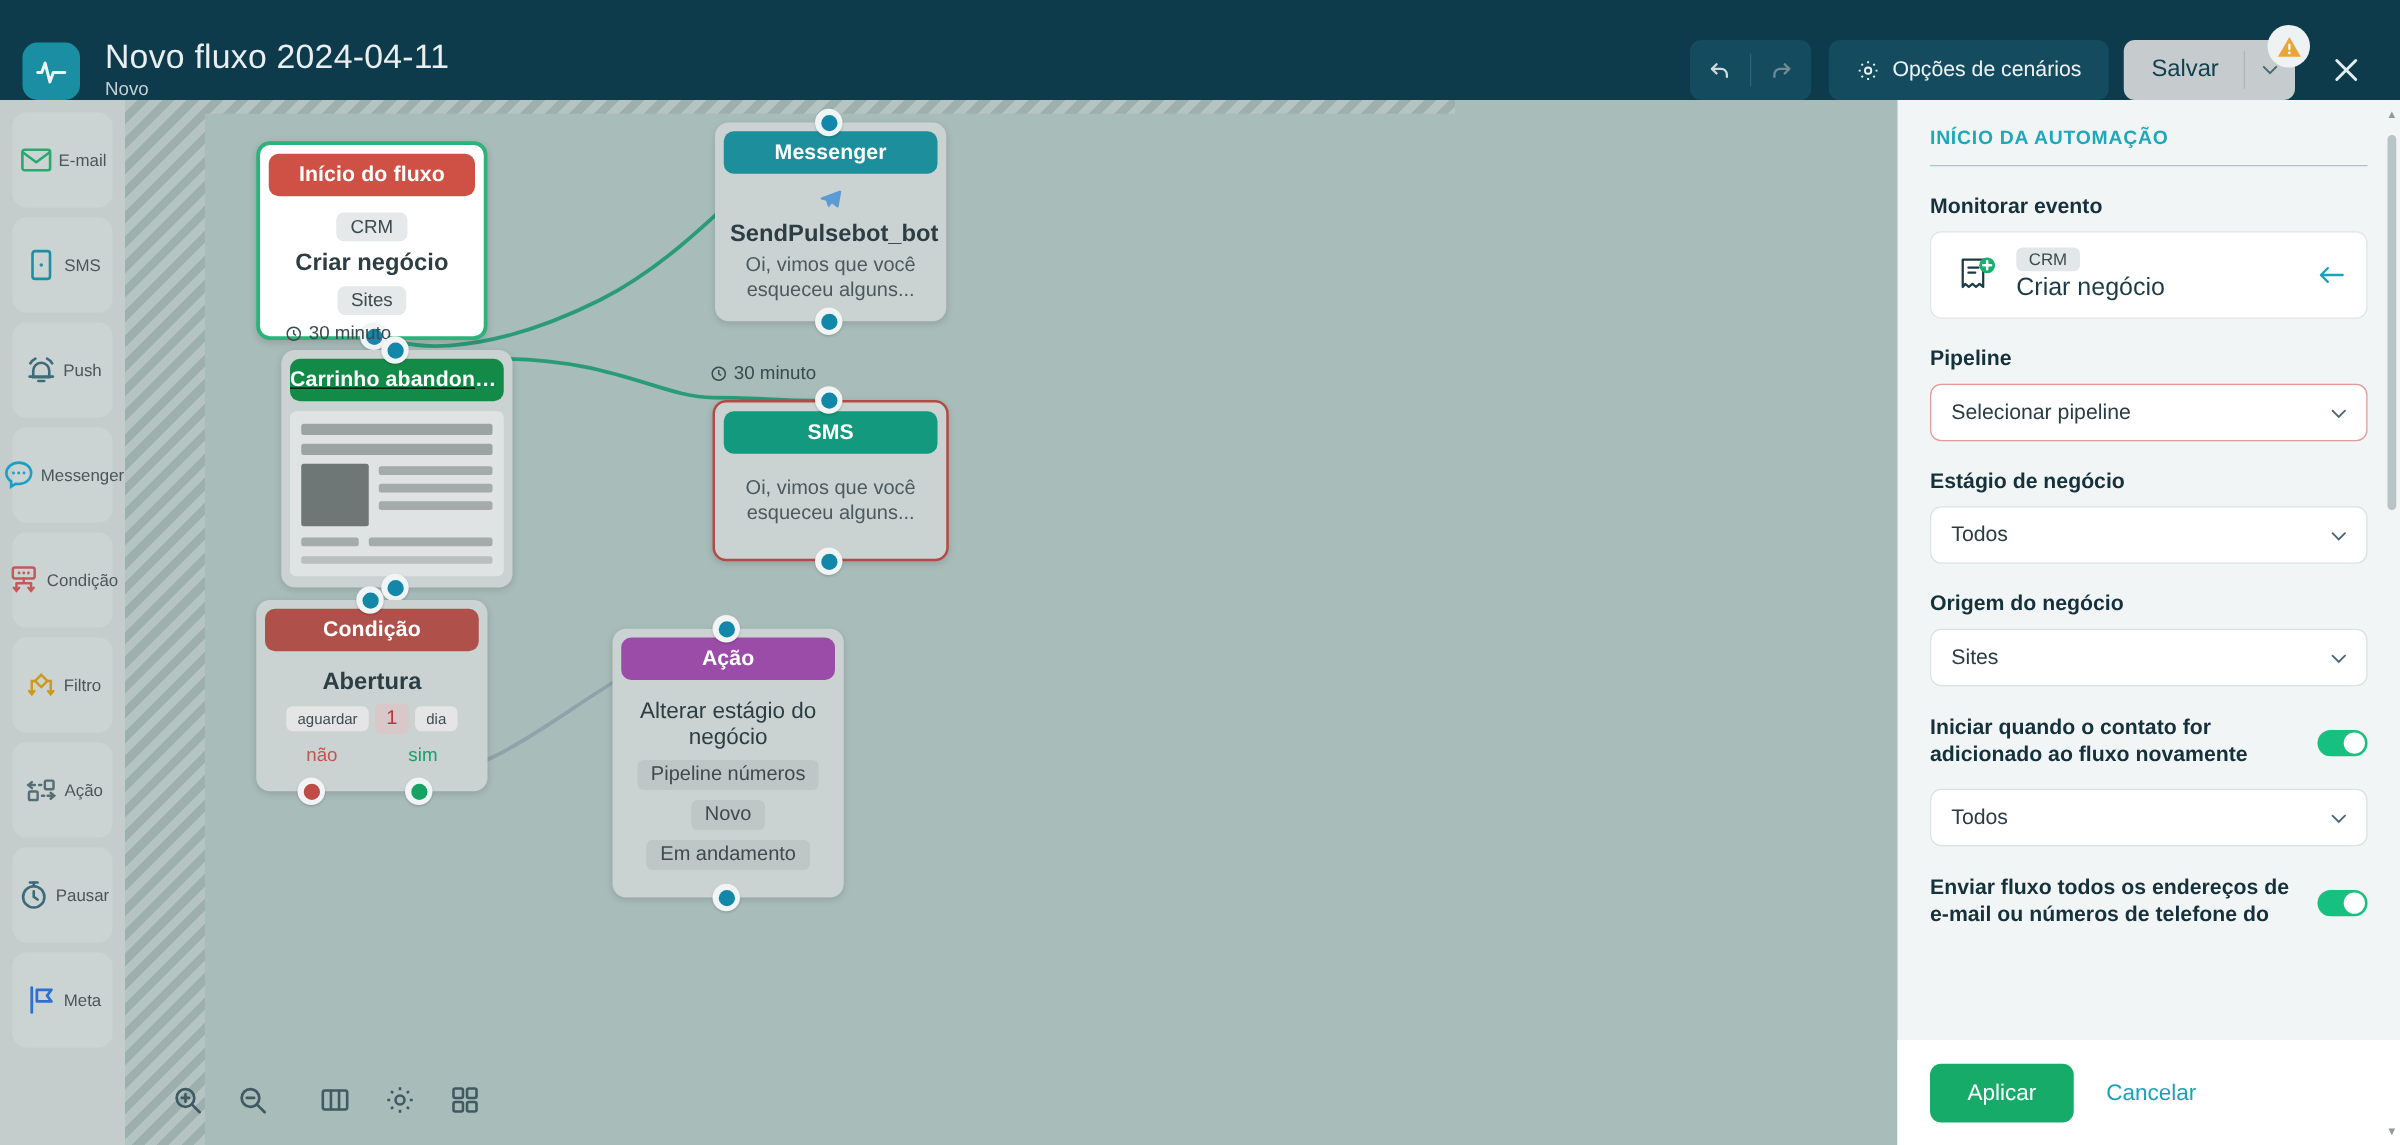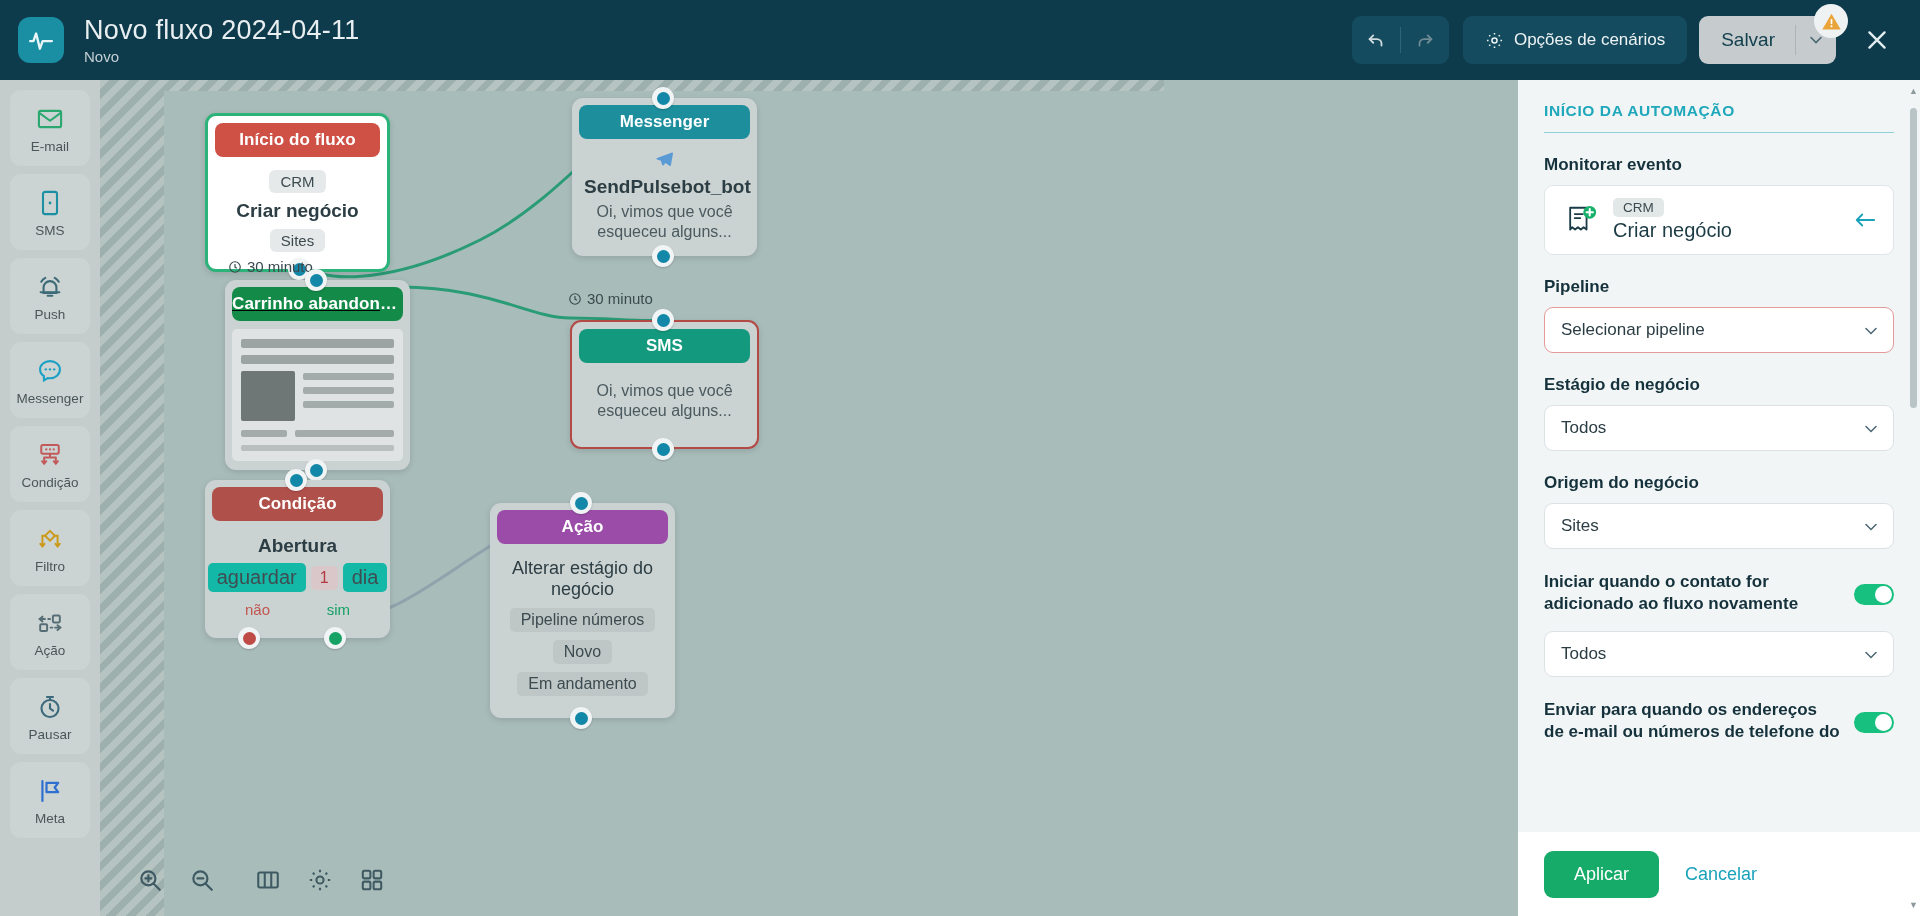--- a/index.html
+++ b/index.html
@@ -7,21 +7,21 @@
     width: 1920px; height: 916px;
     overflow: hidden;
     font-family: "Liberation Sans", sans-serif;
     background: #a8bcba;
   }
   #app { position: relative; width: 1920px; height: 916px; }
 
   
   .header {
     position: absolute; top: 0; left: 0; width: 1920px; height: 80px;
-    background: #0d3b4c; display: flex; align-items: center;
+    background: #0d3b4c; display: flex; align-items: flex-end;
     z-index: 40;
   }
   .logo-box {
     width: 46px; height: 46px; margin-left: 18px; border-radius: 12px;
     background: #1a8fa3; display: flex; align-items: center; justify-content: center;
     flex: none;
   }
   .header-titles { margin-left: 20px; display: flex; flex-direction: column; justify-content: center; }
   .header-title { color: #e9eef0; font-size: 27px; font-weight: 400; letter-spacing: .2px; line-height: 1.15; }
   .header-sub { color: #c3d0d5; font-size: 15px; margin-top: 2px; }
@@ -63,21 +63,21 @@
 
   
   .sidebar {
     position: absolute; left: 0; top: 80px; width: 100px; height: 836px;
     background: #c4cdcc; padding-top: 10px; z-index: 30;
     display: flex; flex-direction: column; align-items: center; gap: 8px;
     overflow: hidden;
   }
   .side-item {
     width: 80px; height: 76px; border-radius: 11px; background: #ccd4d3;
-    display: flex; flex-direction: column; align-items: center; justify-content: center;
+    display: flex; align-items: center; justify-content: center;
     gap: 4px; cursor: pointer;
   }
   .side-label { font-size: 13.5px; color: #4a5658; }
   .side-ico { height: 32px; display:flex; align-items:center; justify-content:center; }
 
   
   .canvas {
     position: absolute; left: 100px; top: 80px; width: 1064px; height: 836px;
     background: #a8bcba; overflow: hidden;
   }
@@ -149,21 +149,21 @@
     border: 2px solid #b44a46; box-shadow: 0 2px 6px rgba(0,0,0,.13);
   }
   #node-sms .node-hdr { background: #13997d; }
 
   #node-cond {
     left: 105px; top: 400px; width: 185px; background: #cbd2d2;
     box-shadow: 0 2px 6px rgba(0,0,0,.13);
   }
   #node-cond .node-hdr { background: #b0504b; }
   .cond-row { display: flex; justify-content: center; align-items: center; gap: 5px; margin-top: 6px; }
-  .cond-chip { background: #14b8a6; border-radius: 5px; padding: 3px 9px; font-size: 20px; color: #3f4d52; }
+  .cond-chip { background: #e5e5e5; border-radius: 5px; padding: 3px 9px; font-size: 12px; color: #3f4d52; }
   .cond-num { background: #d9c7c9; border-radius: 5px; padding: 3px 9px; font-size: 16px; color: #b03a3f; }
   .branch-row { display: flex; justify-content: space-between; padding: 0 28px; margin-top: 9px; }
   .branch-no { font-size: 15px; color: #c1564f; }
   .branch-yes { font-size: 15px; color: #15a265; }
 
   #node-act {
     left: 390px; top: 423px; width: 185px; background: #cbd2d2;
     box-shadow: 0 2px 6px rgba(0,0,0,.13);
   }
   #node-act .node-hdr { background: #9b4ca8; }
@@ -636,21 +636,21 @@
       <div class="select">
         <span>Todos</span>
         <span class="caret">
           <svg width="12" height="8" viewBox="0 0 12 8">
               <path d="M1 1.5L6 6.5L11 1.5" stroke="#4a6672" stroke-width="1.5" fill="none" stroke-linecap="round"></path>
             </svg>
         </span>
       </div>
 
       <div class="toggle-row">
-        <div class="toggle-text">Enviar para quando os endereços de e-mail ou números de telefone do</div>
+        <div class="toggle-text">Enviar fluxo todos os endereços de e-mail ou números de telefone do</div>
         <div class="switch"></div>
       </div>
     </div>
 
     <div class="panel-footer">
       <div class="apply-btn">Aplicar</div>
       <div class="cancel-btn">Cancelar</div>
     </div>
 
     <div class="scrollbar">

